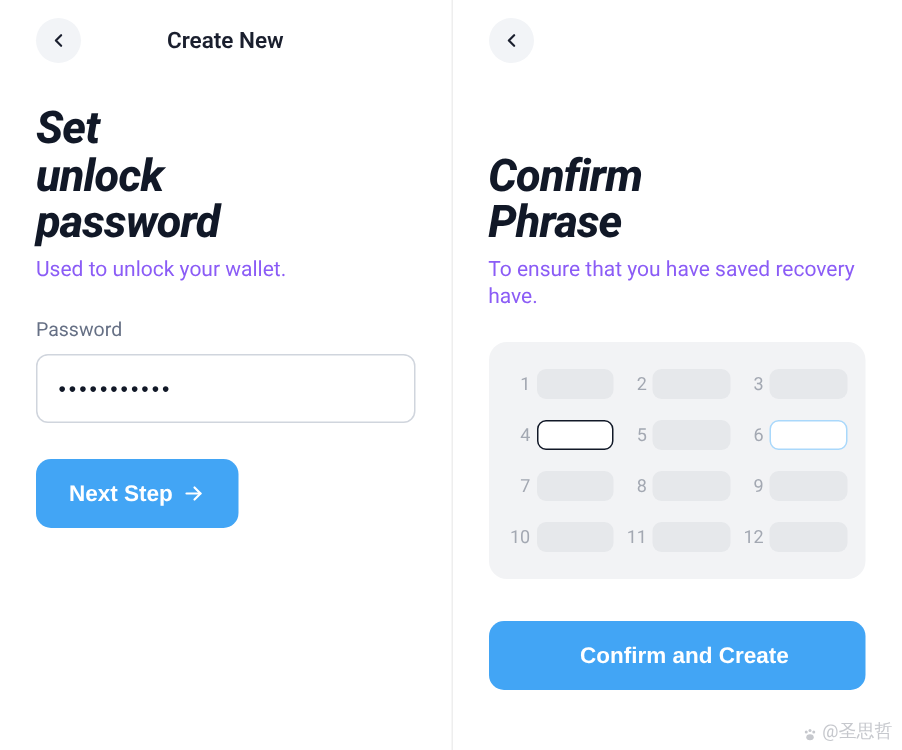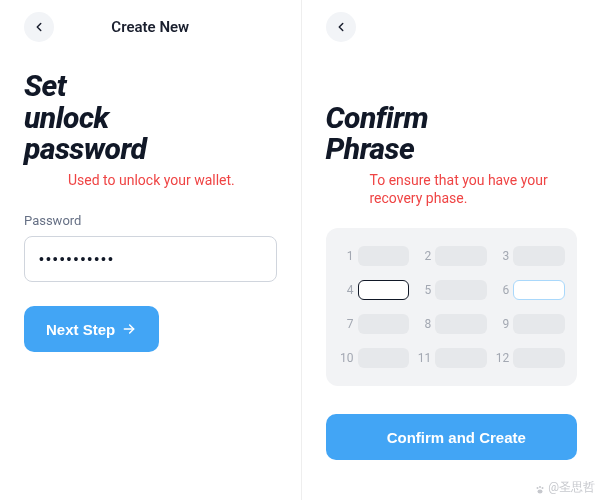--- a/index.html
+++ b/index.html
@@ -51,24 +51,23 @@
   .big-title {
     font-size: 30px;
     font-weight: 800;
     line-height: 1.05;
     color: #111827;
     letter-spacing: -0.5px;
     font-style: italic;
   }
   .subtitle {
     font-size: 14px;
-    color: #ef4444;
+    color: #8b5cf6;
     margin-top: 6px;
     line-height: 1.35;
-    margin-left: 44px;
   }
   .field-group { margin-top: 24px; }
   .field-label {
     font-size: 13px;
     color: #667085;
     margin-bottom: 8px;
     display: block;
   }
   .text-input {
     width: 100%;
@@ -192,21 +191,21 @@
           <polyline points="15 18 9 12 15 6"></polyline>
         </svg>
     </div>
   </div>
 
   <h1 class="big-title">
     <br>
     <span>Confirm</span><br>
     <span>Phrase</span>
   </h1>
-  <p class="subtitle">To ensure that you have your recovery phase.</p>
+  <p class="subtitle">To ensure that you have saved recovery have.</p>
 
   <div class="recovery-card">
     <div class="recovery-grid" id="recovery-grid">
         <div class="slot">
           <div class="slot-num">1</div>
           <div class="slot-box"></div>
         </div>
         <div class="slot">
           <div class="slot-num">2</div>
           <div class="slot-box"></div>

